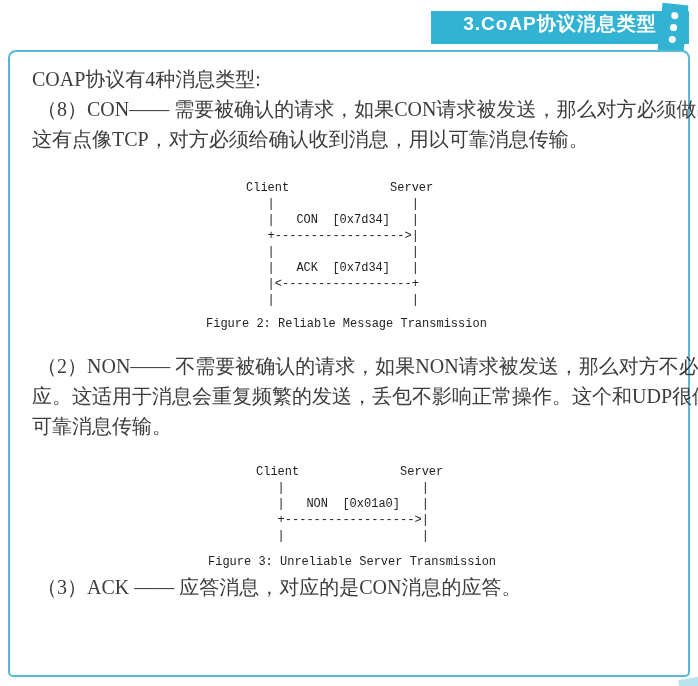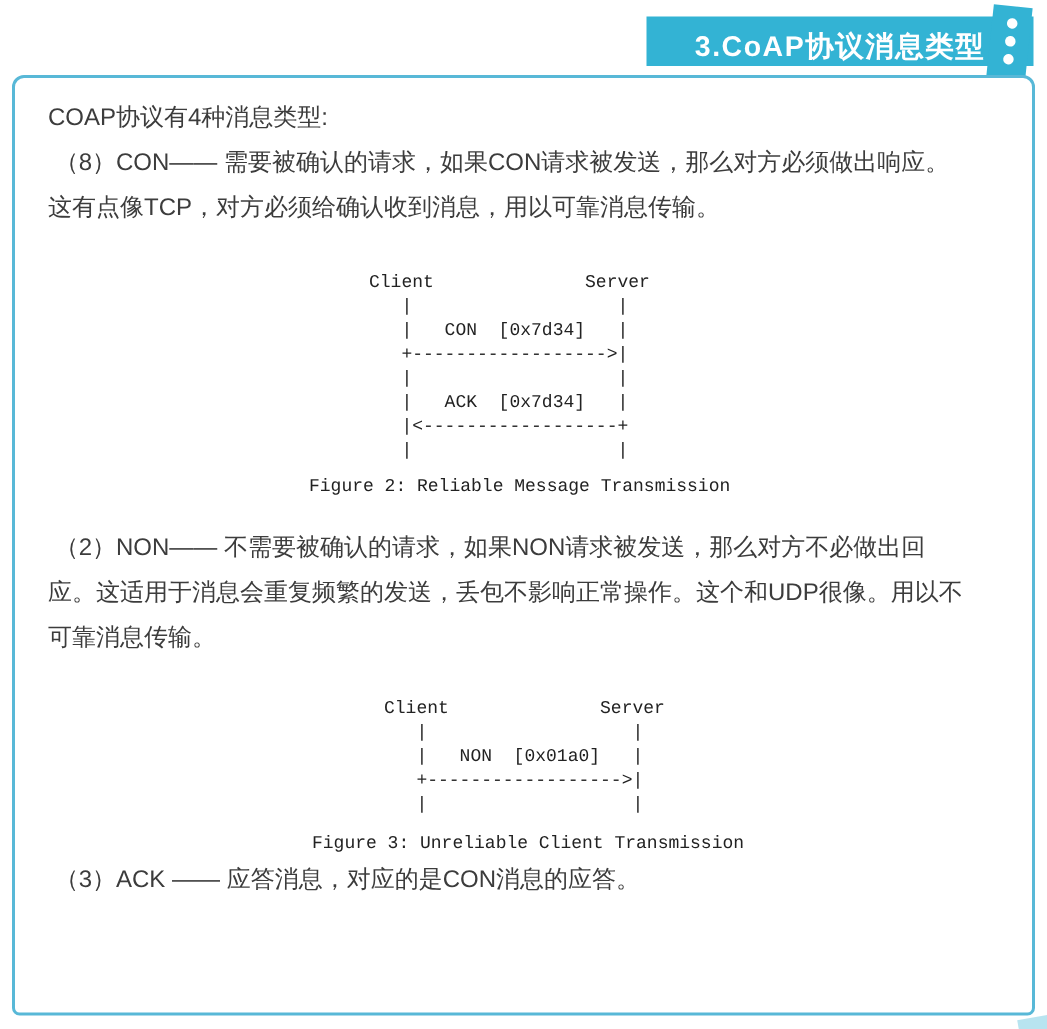--- a/index.html
+++ b/index.html
@@ -9,21 +9,21 @@
   }
   html,body{margin:0;padding:0;}
   body{
     width:698px;height:686px;position:relative;overflow:hidden;
     background:#ffffff;
     font-family:"Liberation Sans","DejaVu Sans",sans-serif;
   }
   .section-tab{
     position:absolute;left:431px;top:11px;width:258px;height:33px;
     background:var(--accent);
-    display:flex;align-items:flex-end;justify-content:center;
+    display:flex;align-items:flex-start;justify-content:center;
   }
   .section-tab .tab-label{
     color:#ffffff;font-weight:bold;font-size:19px;letter-spacing:1px;
   }
   .deco-dots{
     position:absolute;left:660px;top:4px;width:26px;height:48px;
     background:var(--accent);transform:rotate(6deg);
     display:flex;flex-direction:column;align-items:center;
     padding-top:8px;box-sizing:border-box;gap:5px;
   }
@@ -32,22 +32,22 @@
   }
   .content-box{
     position:absolute;left:8px;top:50px;width:682px;height:627px;
     box-sizing:border-box;
     border:2px solid var(--border);
     border-radius:8px 8px 5px 5px;
     padding:12px 12px 0 22px;
     background:#ffffff;
   }
   .para{
-    font-size:16px;line-height:30px;color:var(--text);
-    white-space:pre;margin:0;
+    font-size:20px;line-height:30px;color:var(--text);
+    white-space:pre;margin:0;font-family:Liberation Serif, serif;
   }
   .p2{margin-top:19px;}
   .p3{margin-top:2px;}
   .mono{
     font-family:"Liberation Mono","DejaVu Sans Mono",monospace;
     font-size:12px;line-height:16px;color:#222222;margin:0;
     white-space:pre;
   }
   .art1{margin:26px 0 0 214px;}
   .cap1{margin:8px 0 14px 174px;}
@@ -88,18 +88,18 @@
 
   <div class="para p2"> （2）NON—— 不需要被确认的请求，如果NON请求被发送，那么对方不必做出回
 应。这适用于消息会重复频繁的发送，丢包不影响正常操作。这个和UDP很像。用以不
 可靠消息传输。</div>
 
   <pre class="mono art2">Client              Server
    |                   |
    |   NON  [0x01a0]   |
    +------------------&gt;|
    |                   |</pre>
-  <div class="mono cap2">Figure 3: Unreliable Client Transmission</div>
+  <div class="mono cap2">Figure 3: Unreliable Server Transmission</div>
 
   <div class="para p3"> （3）ACK —— 应答消息，对应的是CON消息的应答。</div>
 </div>
 
 <div class="deco-bottom"></div>
 
 </body></html>

